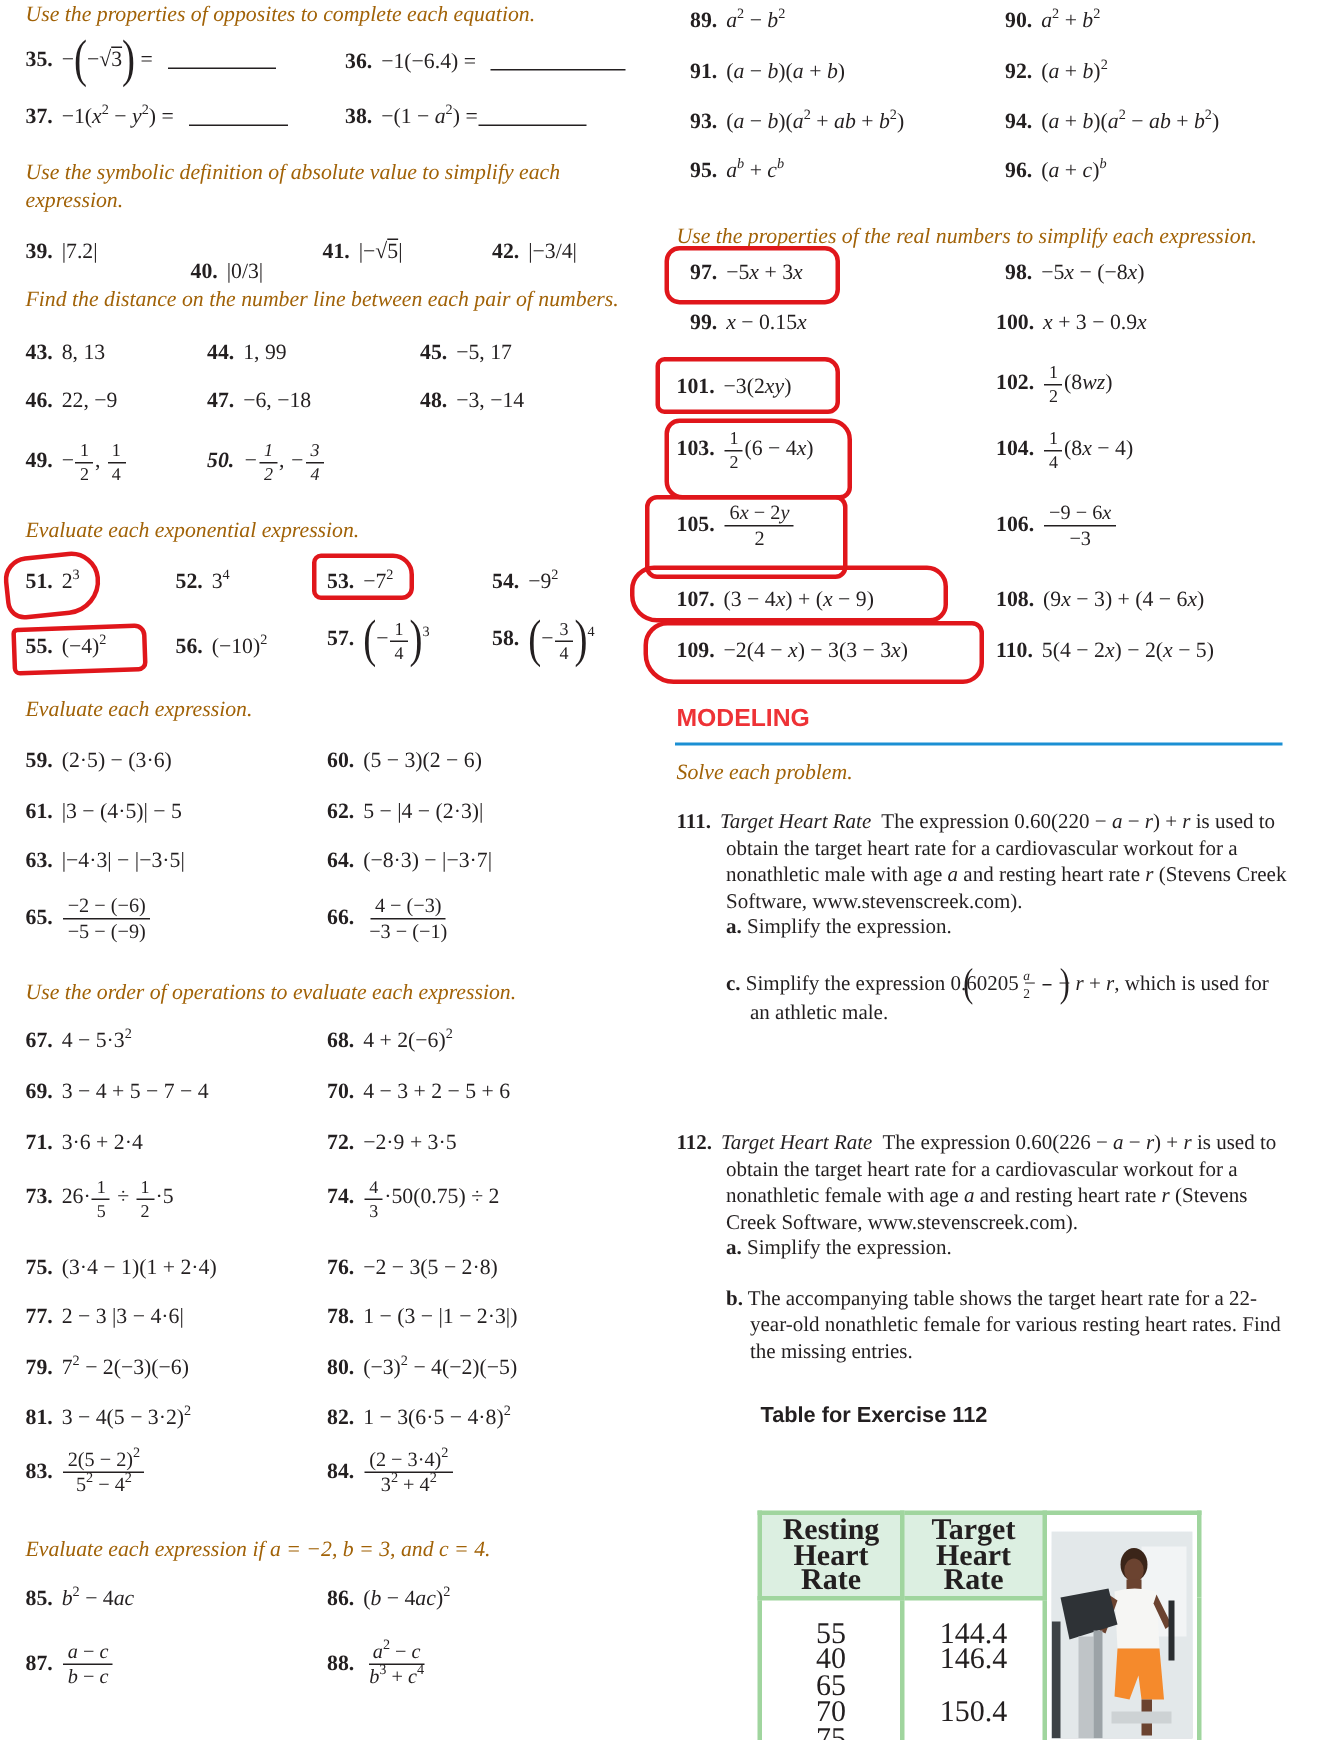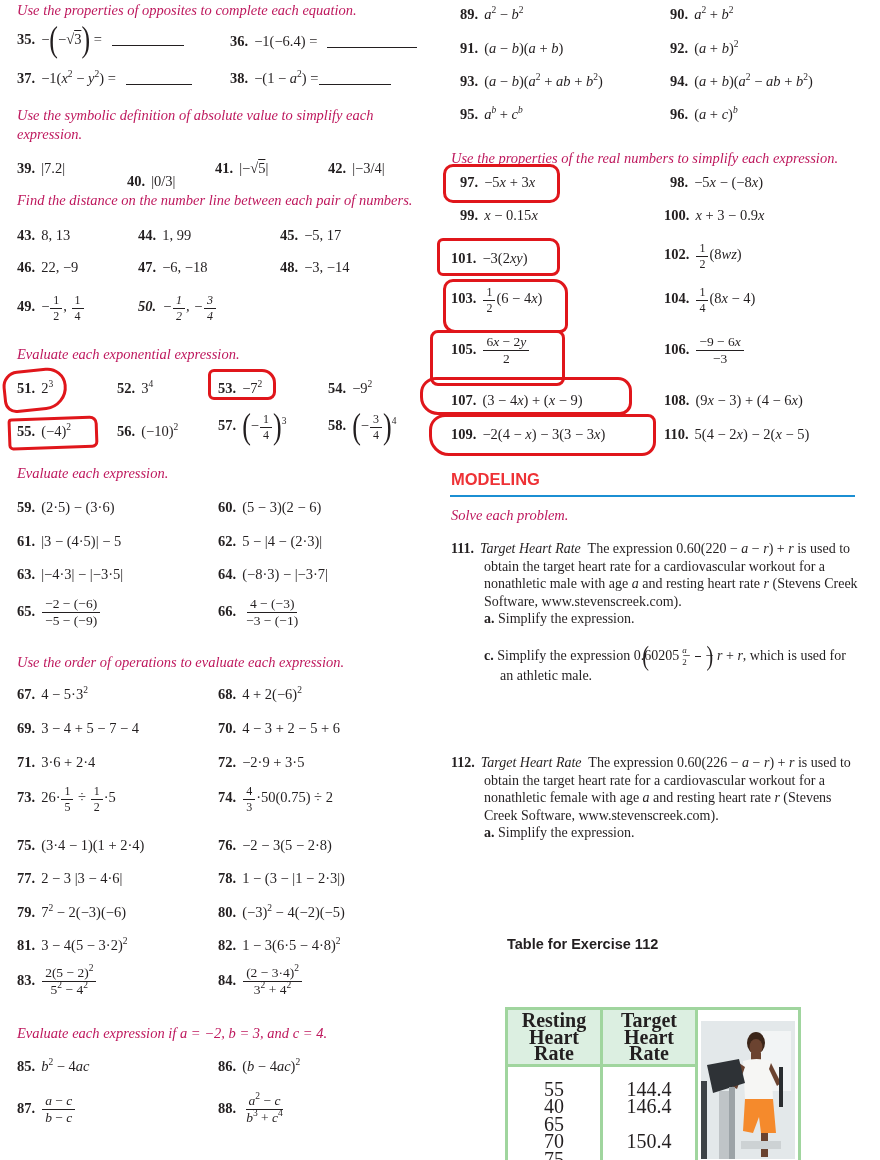--- a/index.html
+++ b/index.html
@@ -1,19 +1,19 @@
 <!DOCTYPE html>
 <html><head>
 <meta charset="utf-8">
 <style>
   html, body { margin:0; padding:0; background:#ffffff; }
   body { width:880px; height:1160px; position:relative; overflow:hidden;
          font-family:"Liberation Serif","DejaVu Serif",serif; color:#231f20; font-size:14.5px; }
   .abs { position:absolute; white-space:nowrap; }
-  .instr { font-style:italic; font-size:14.5px; color:#be185d; }
+  .instr { font-style:italic; font-size:14.5px; color:#a16207; }
   .num { font-weight:bold; margin-right:6px; }
   .ex { font-size:14.5px; }
   .ex i, .v { font-style:italic; }
   sup { font-size:9.5px; vertical-align:6px; line-height:0; }
   .blank { display:inline-block; border-bottom:1px solid #231f20; width:72px; margin-left:10px; vertical-align:-2px; }
   .frac { display:inline-flex; flex-direction:column; align-items:center; vertical-align:middle; line-height:1.05; font-size:13.5px; margin:0 1px; }
   .frac .n { border-bottom:1px solid #231f20; padding:0 3px 1px 3px; }
   .frac .d { padding:1px 3px 0 3px; }
   .frac.sm { font-size:12px; }
   .bigp { font-size:26px; font-weight:200; vertical-align:middle; line-height:0.8; transform:scaleY(1.35); display:inline-block; }
@@ -233,20 +233,21 @@
         <span class="n"><i>a</i></span>
         <span class="d">2</span>
       </span> − <i>r</i><span class="bigp" style="font-size:20px;">)</span> + <i>r</i>, which is used for an athletic male.</div>
 </div>
 
 <div class="para" style="left:451px;top:754px;width:410px;">
   <div style="text-indent:-33px;padding-left:33px;">
     <span class="num">112.</span><i>Target Heart Rate</i>&nbsp; The expression 0.60(226 − <i>a</i> − <i>r</i>) + <i>r</i> is used to obtain the target heart rate for a cardiovascular workout for a nonathletic female with age <i>a</i> and resting heart rate <i>r</i> (Stevens Creek Software, www.stevenscreek.com).
   </div>
   <div style="padding-left:33px;"><b>a.</b> <span>Simplify the expression.</span></div>
+  <div style="padding-left:49px;text-indent:-16px;margin-top:16px;"><b>b.</b> <span>The accompanying table shows the target heart rate for a 22-year-old nonathletic female for various resting heart rates. Find the missing entries.</span></div>
 </div>
 
 <div class="abs tabtitle" style="left:507px;top:936px;">Table for Exercise 112</div>
 
 <table class="hr" style="left:505px;top:963px;">
   <tbody>
       <tr>
     <th>
       <div>Resting</div>
       <div>Heart</div>

